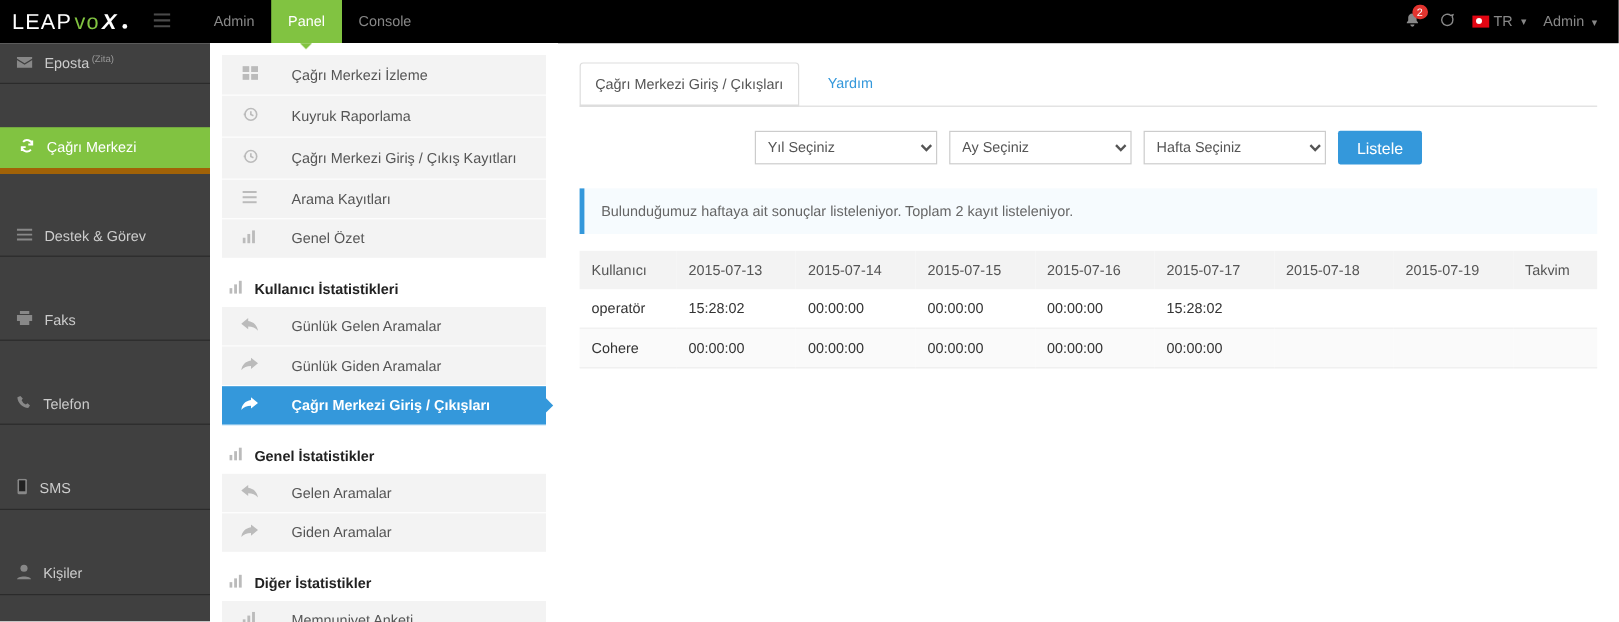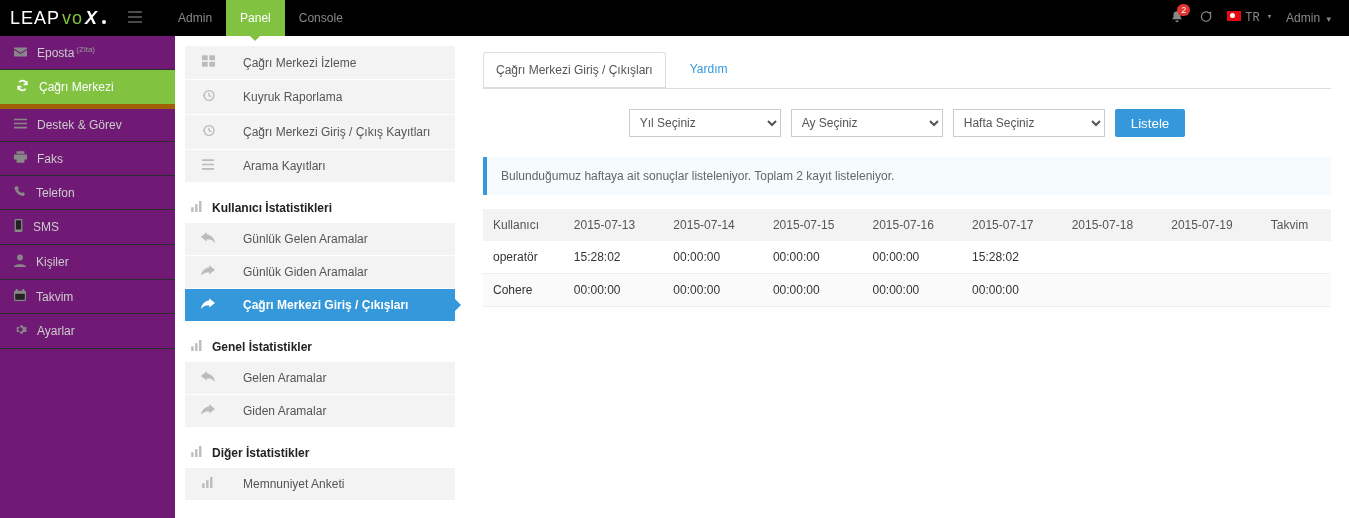--- a/index.html
+++ b/index.html
@@ -13,28 +13,28 @@
     .logo .x{color:#fff; font-style:italic; font-weight:700;}
     .logo-dot{width:4px;height:4px;background:#fff;border-radius:50%;margin-left:2px;}
     .bars-icon{ color:#4a4a4a; margin:0 22px; cursor:pointer;}
     .topnav { display:flex; height:100%;}
     .topnav a{ display:flex; align-items:center; padding:0 14px; height:100%; color:#888; text-decoration:none; font-size:12px;}
     .topnav a.active{ background:#81c341; color:#fff; position:relative;}
     .topnav a.active::after{content:"";position:absolute;left:50%;bottom:-5px;transform:translateX(-50%);width:0;height:0;border-left:5px solid transparent;border-right:5px solid transparent;border-top:5px solid #81c341;}
     .top-right{ margin-left:auto; display:flex; align-items:center; gap:14px; padding-right:18px; color:#888;}
     .bell-wrap{position:relative;}
     .bell-wrap .badge{position:absolute;top:-6px;right:-6px;background:#e3342f;color:#fff;border-radius:8px;font-size:9px;padding:1px 4px;}
-    .lang{display:flex;align-items:flex-start;gap:4px;font-family:Liberation Mono, monospace;}
+    .lang{display:flex;align-items:center;gap:4px;}
     .flag{width:14px;height:10px;background:#e30613;position:relative;}
     .flag::after{content:"";position:absolute;left:3px;top:2px;width:5px;height:5px;border-radius:50%;background:#fff;}
     .dropdown-caret{font-size:9px;margin-left:3px;}
 
     
     .layout{display:flex; height:calc(100vh - 36px);}
-    .sidebar{ width:175px; background:#701a75; color:#ccc; display:flex; flex-direction:column;}
+    .sidebar{ width:175px; background:#404040; color:#ccc; display:flex; flex-direction:column;gap:36px;}
     .sidebar .item{ display:flex; align-items:center; gap:10px; padding:9px 14px; cursor:pointer; color:#ccc; border-bottom:1px solid #2b2b2b;}
     .sidebar .item .sup{font-size:8px;vertical-align:super;margin-left:2px;color:#999;}
     .sidebar .item.active{ background:#81c341; color:#fff; border-bottom:5px solid #a16207;padding-left:16px;}
 
     
     .subside{ width:290px; background:#fff; padding:10px 0 20px 0; overflow-y:auto;}
     .subside .sub-item{display:flex;align-items:center;gap:28px;padding:9px 16px;margin:0 10px;background:#f3f3f3;border-bottom:1px solid #fff;color:#555;cursor:pointer;}
     .subside .sub-item .ic{color:#bbb;width:14px;}
     .subside .sub-item.active{background:#3498db;color:#fff;position:relative;font-weight:bold;}
     .subside .sub-item.active .ic{color:#fff;}
@@ -190,20 +190,28 @@
             <path d="M13 7v5l4 2M2 12h3"></path>
           </svg></span>
         <span>Çağrı Merkezi Giriş / Çıkış Kayıtları</span>
       </div>
       <div class="sub-item">
         <span class="ic glyph"><svg width="12" height="11" viewBox="0 0 14 12" fill="currentColor">
             <path d="M0 0h14v2H0zM0 5h14v2H0zM0 10h14v2H0z"></path>
           </svg></span>
         <span>Arama Kayıtları</span>
       </div>
+      <div class="sub-item">
+        <span class="ic glyph"><svg width="13" height="11" viewBox="0 0 16 14" fill="currentColor">
+            <rect x="0" y="8" width="3" height="6"></rect>
+            <rect x="5" y="4" width="3" height="10"></rect>
+            <rect x="10" y="0" width="3" height="14"></rect>
+          </svg></span>
+        <span>Genel Özet</span>
+      </div>
       <div class="group-title">
         <span class="ic glyph" style="color:#bbb"><svg width="13" height="11" viewBox="0 0 16 14" fill="currentColor">
             <rect x="0" y="8" width="3" height="6"></rect>
             <rect x="5" y="4" width="3" height="10"></rect>
             <rect x="10" y="0" width="3" height="14"></rect>
           </svg></span>
         <span>Kullanıcı İstatistikleri</span>
       </div>
       <div class="sub-item">
         <span class="ic glyph"><svg width="14" height="11" viewBox="0 0 24 18" fill="currentColor">

